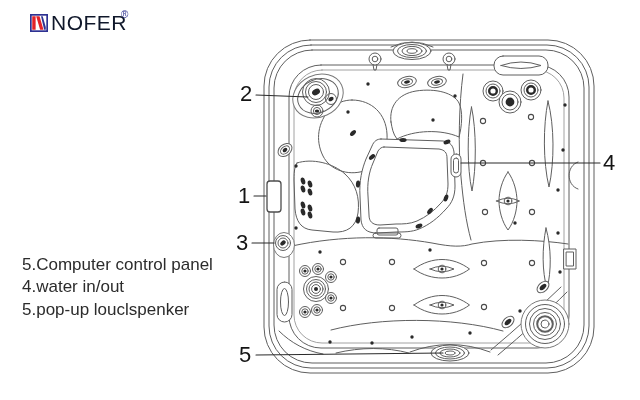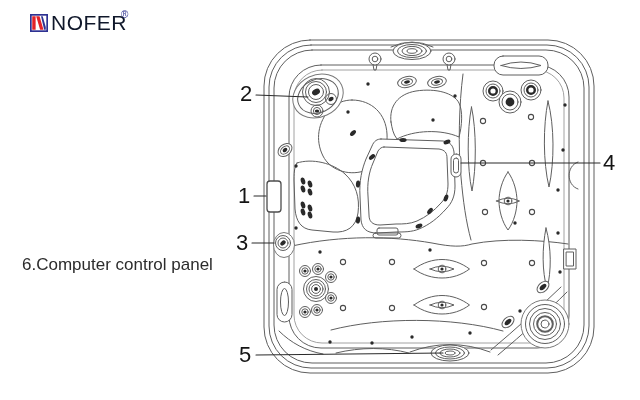--- a/index.html
+++ b/index.html
@@ -301,16 +301,18 @@
     <span class="logo-reg">®</span>
   </div>
 
   <div class="callout" style="left:244px;top:196px;">1</div>
   <div class="callout" style="left:246px;top:94px;">2</div>
   <div class="callout" style="left:242px;top:243px;">3</div>
   <div class="callout" style="left:609px;top:163px;">4</div>
   <div class="callout" style="left:245px;top:355px;">5</div>
 
   <div class="parts">
-    <div>6.Computer control panel</div>
+    <div>5.Computer control panel</div>
+    <div>4.water in/out</div>
+    <div>5.pop-up louclspenker</div>
   </div>
 
 </div>
 
 </body></html>

